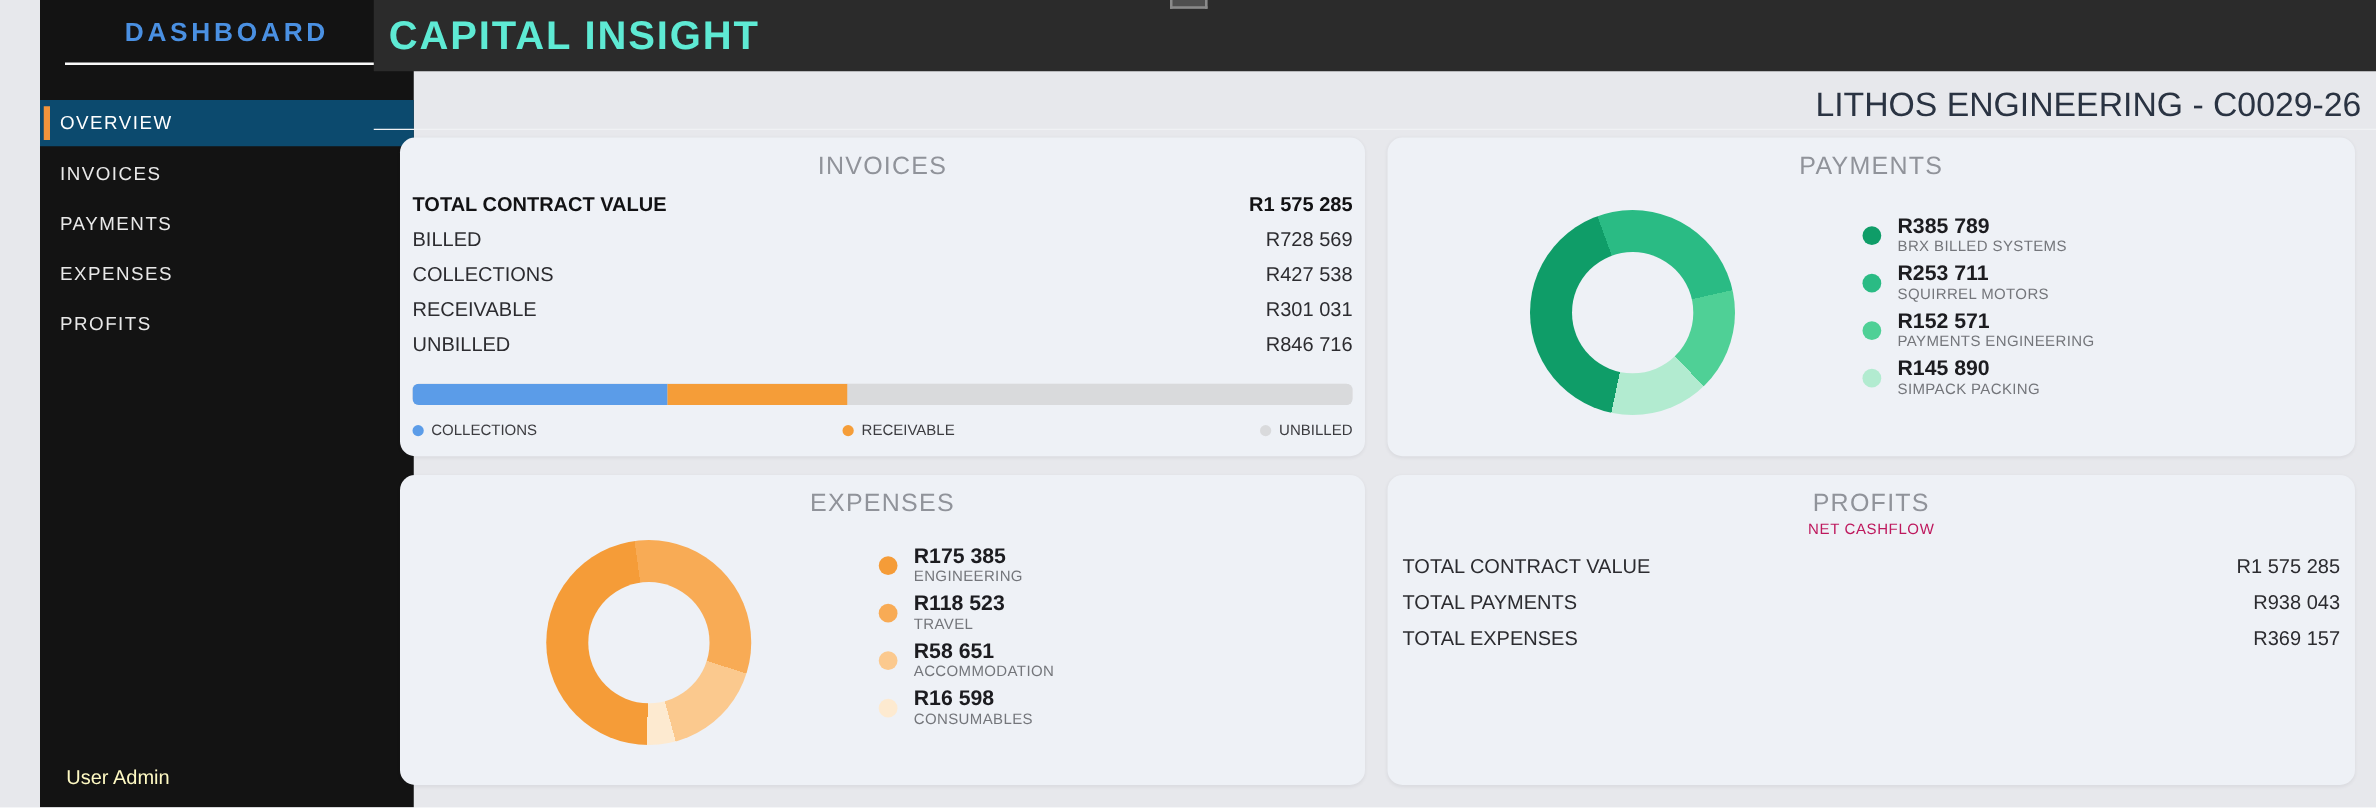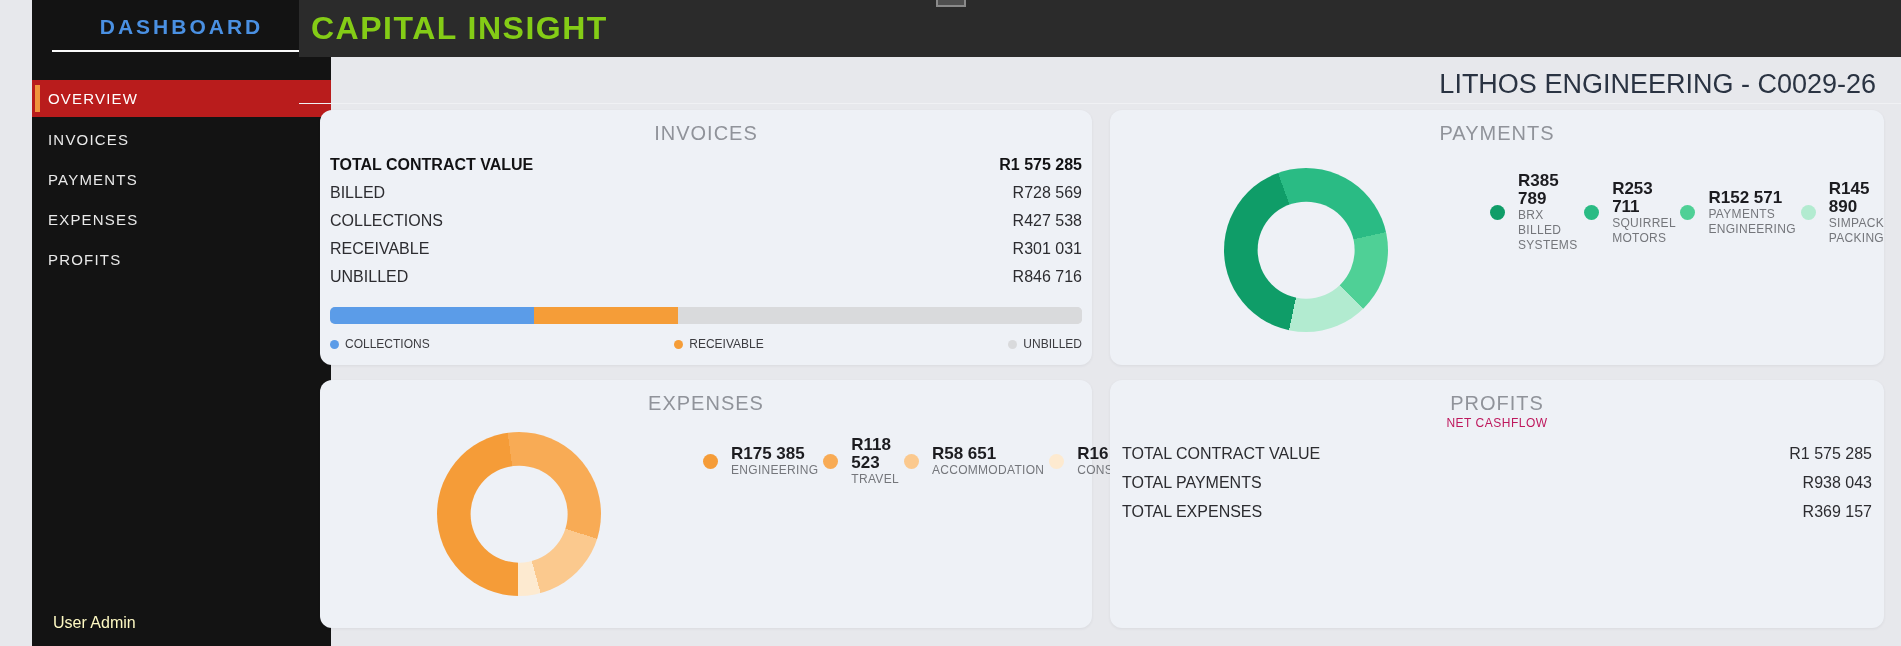--- a/index.html
+++ b/index.html
@@ -12,31 +12,31 @@
   .sidebar { position:absolute; left:0; top:0; width:299px; height:646px; background:#131313;margin-left:32px; }
   .sb-title { margin-top:15px; text-align:center; color:#4a90e2; font-size:21px; font-weight:bold; letter-spacing:3px; }
   .sb-rule { width:260px; margin:11px auto 0; border:none; border-top:2px solid #fafafa; }
   .side-item { position:absolute; left:0; width:299px; color:#e9e9e9; font-size:15px;
     letter-spacing:1.2px; padding-left:16px; cursor:pointer; }
   .si-0 { top:80px; height:37px; line-height:37px; }
   .si-1 { top:120px; height:40px; line-height:40px; }
   .si-2 { top:160px; height:40px; line-height:40px; }
   .si-3 { top:200px; height:40px; line-height:40px; }
   .si-4 { top:240px; height:40px; line-height:40px; }
-  .side-item.active { background:#b91c1c; color:#ffffff; }
+  .side-item.active { background:#0c4a6e; color:#ffffff; }
   .side-item.active::before { content:""; position:absolute; left:3px; top:5px; bottom:5px; width:5px; background:#f0943c; }
   .sb-footer { position:absolute; left:21px; bottom:14px; color:#fef9c3; font-size:16px; }
   
   .header { position:absolute; left:299px; top:0; width:1602px; height:57px; background:#2b2b2b; }
-  .header-title { color:#84cc16; font-size:32px; font-weight:bold; letter-spacing:1.5px; line-height:57px; padding-left:12px; }
+  .header-title { color:#5eead4; font-size:32px; font-weight:bold; letter-spacing:1.5px; line-height:57px; padding-left:12px; }
   .win-frag { position:absolute; left:637px; top:0; width:30px; height:7px;
     border:2px solid #8a8a8a; border-top:none; background:#4f4f4f; }
   
   .content { position:absolute; left:299px; top:57px; width:1602px; height:589px; }
-  .page-heading { height:47px; line-height:54px; text-align:right; padding-right:25px;
+  .page-heading { height:47px; line-height:54px; text-align:right; padding-right:12px;
     font-size:27px; color:#2a3342; border-bottom:1px solid #f0f1f4; }
   .card { position:absolute; background:#eef1f6; border-radius:12px; box-shadow:0 1px 3px rgba(40,40,60,0.07); }
   .card-title { text-align:center; margin-top:12px; font-size:20px; color:#90939a; letter-spacing:1px; line-height:23px; }
   
   #card-invoices { left:21px; top:53px; width:772px; height:255px; }
   .inv-rows { margin:6px 10px 0; }
   .inv-row { display:flex; justify-content:space-between; height:28px; align-items:center; font-size:16px; color:#2c2c30; }
   .inv-row.bold { font-weight:bold; color:#121214; }
   .inv-bar { display:flex; height:17px; margin:16px 10px 0; border-radius:5px; overflow:hidden; background:#d9dadc; }
   .inv-bar .seg { height:100%; }
@@ -44,21 +44,21 @@
   .inv-legend .li { display:flex; align-items:center; gap:6px; font-size:12px; color:#3c3c40; }
   .dot9 { width:9px; height:9px; border-radius:50%; background:#ccc; }
   
   #card-payments { left:811px; top:53px; width:774px; height:255px; }
   #card-expenses { left:21px; top:323px; width:772px; height:248px; }
   .donut { position:absolute; border-radius:50%; }
   #payments-donut { left:114px; top:58px; width:164px; height:164px; }
   #expenses-donut { left:117px; top:52px; width:164px; height:164px; }
   .donut-hole { position:absolute; left:50%; top:50%; transform:translate(-50%,-50%);
     width:59%; height:59%; background:#eef1f6; border-radius:50%; }
-  .legend-col { position:absolute; display:flex; flex-direction:row; gap:5px; }
+  .legend-col { position:absolute; display:flex; flex-direction:column; gap:5px; }
   #payments-legend { left:380px; top:62px; }
   #expenses-legend { left:383px; top:56px; }
   .leg-entry { display:flex; align-items:center; }
   .dot15 { width:15px; height:15px; border-radius:50%; margin-right:13px; flex:none; background:#ccc; }
   .leg-val { font-size:17px; font-weight:bold; color:#1c1c20; line-height:18px; }
   .leg-lab { font-size:12px; color:#74767b; line-height:15px; letter-spacing:0.3px; }
   
   #card-profits { left:811px; top:323px; width:774px; height:248px; }
   .profit-big { text-align:center; margin-top:13px; font-size:32px; line-height:37px; color:#188a18; font-weight:600; letter-spacing:0.5px; }
   .profit-arrow { font-size:23px; margin-left:7px; vertical-align:2px; }

